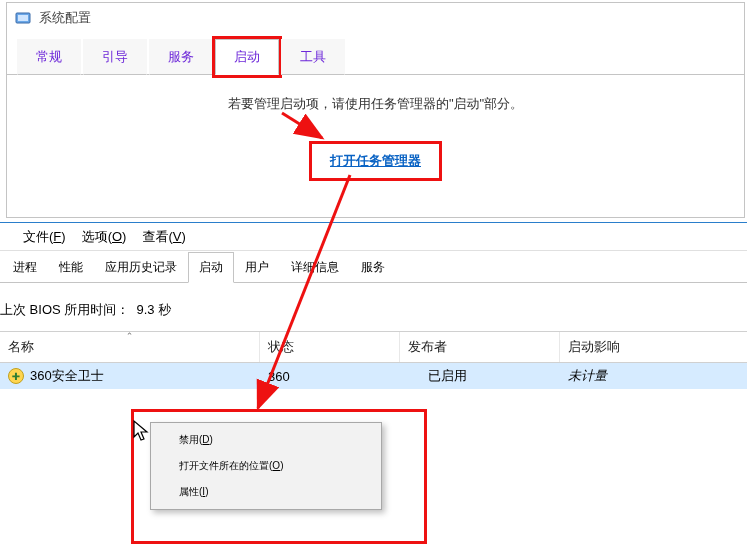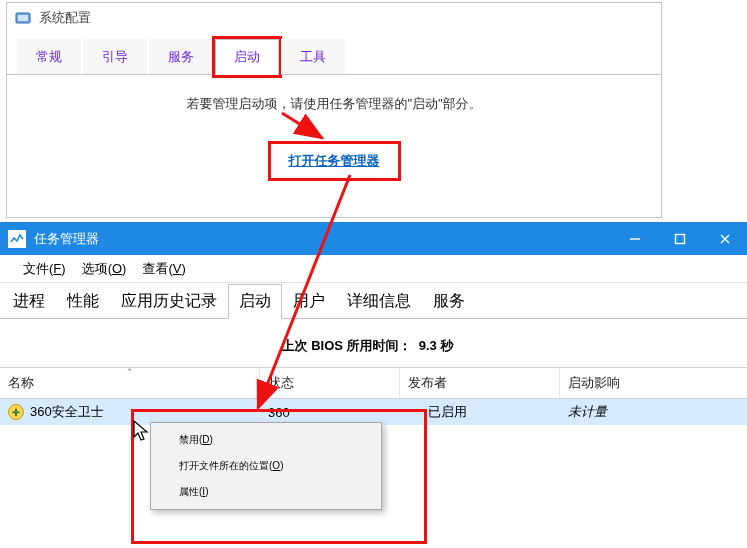--- a/index.html
+++ b/index.html
@@ -9,21 +9,21 @@
       background: #fff;
       width: 747px;
       height: 548px;
       position: relative;
       overflow: hidden;
     }
     
     .win1 {
       position: absolute;
       left: 6px; top: 2px;
-      width: 656px; height: 216px;
+      width: 739px; height: 216px;
       border: 1px solid #c4c4c4;
       background: #fff;
     }
     .win1-titlebar {
       height: 30px;
       display: flex;
       align-items: center;
       padding-left: 8px;
       background: #fff;
       color: #444;
@@ -134,36 +134,35 @@
     .menu-item u { text-decoration: underline; }
     .win2-tabs {
       display: flex;
       align-items: center;
       border-bottom: 1px solid #c4c4c4;
       background: #fff;
       padding-left: 2px;
     }
     .win2-tab {
       padding: 6px 10px;
-      font-size: 16px;
+      font-size: 12px;
       cursor: pointer;
       border: 1px solid transparent;
       position: relative;
       top: 1px;
     }
     .win2-tab.active {
       border: 1px solid #c4c4c4;
       border-bottom-color: #fff;
       background: #fff;
     }
     .bios-line {
-      text-align: center;
+      text-align: left;
       padding: 18px 12px 12px 0;
       font-size: 13px;
-      font-weight: bold;
     }
     .table {
       width: 100%;
       border-top: 1px solid #d0d0d0;
     }
     .thead {
       display: flex;
       border-bottom: 1px solid #d0d0d0;
       font-size: 13px;
       background: #fff;
@@ -271,47 +270,20 @@
   </div>
   <div class="win1-body">
     <div class="instruction">若要管理启动项，请使用任务管理器的"启动"部分。</div>
     <div class="link-box">
       <span class="link">打开任务管理器</span>
     </div>
   </div>
 </div>
 
 <div class="win2">
-  <div class="win2-titlebar">
-    <span class="win2-icon">
-      <svg width="14" height="14" viewBox="0 0 14 14">
-        <rect x="0" y="0" width="14" height="14" fill="#fff"></rect>
-        <polyline points="1,10 4,6 7,9 10,3 13,7" fill="none" stroke="#1e88e5" stroke-width="1.6"></polyline>
-      </svg>
-    </span>
-    <span>任务管理器</span>
-    <div class="win-controls">
-      <div class="win-btn">
-        <svg width="12" height="12" viewBox="0 0 12 12">
-            <line x1="1" y1="6" x2="11" y2="6" stroke="#fff" stroke-width="1.4"></line>
-          </svg>
-      </div>
-      <div class="win-btn">
-        <svg width="12" height="12" viewBox="0 0 12 12">
-            <rect x="1.5" y="1.5" width="9" height="9" fill="none" stroke="#fff" stroke-width="1.4"></rect>
-          </svg>
-      </div>
-      <div class="win-btn">
-        <svg width="12" height="12" viewBox="0 0 12 12">
-            <line x1="2" y1="2" x2="10" y2="10" stroke="#fff" stroke-width="1.4"></line>
-            <line x1="10" y1="2" x2="2" y2="10" stroke="#fff" stroke-width="1.4"></line>
-          </svg>
-      </div>
-    </div>
-  </div>
 
   <div class="win2-menubar">
     <div class="menu-item"><span>文件</span>(<u>F</u>)</div>
     <div class="menu-item"><span>选项</span>(<u>O</u>)</div>
     <div class="menu-item"><span>查看</span>(<u>V</u>)</div>
   </div>
 
   <div class="win2-tabs">
     <div class="win2-tab">进程</div>
     <div class="win2-tab">性能</div>

